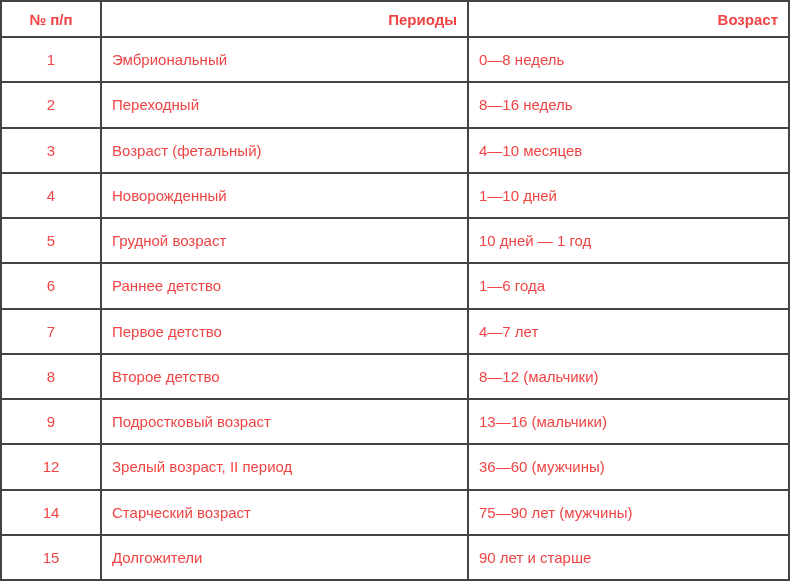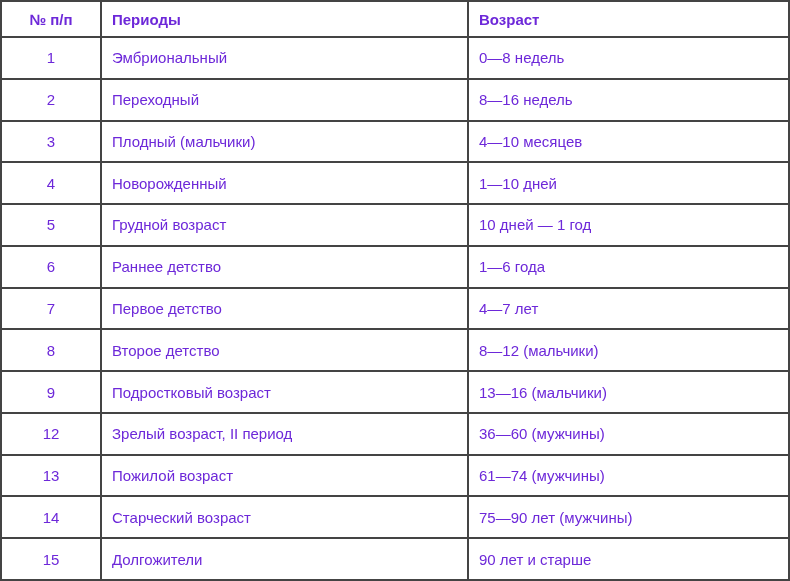--- a/index.html
+++ b/index.html
@@ -1,20 +1,20 @@
 <!DOCTYPE html>
 <html><head>
 <meta charset="utf-8">
 <style>
   html,body{margin:0;padding:0;background:#fff;}
   body{width:790px;height:581px;overflow:hidden;}
   table{border-collapse:collapse;width:790px;height:581px;table-layout:fixed;
-        font-family:"Liberation Sans",sans-serif;font-size:15px;color:#6d28d9;}
+        font-family:"Liberation Sans",sans-serif;font-size:15px;color:#ef4444;}
   td,th{border:2px solid #444;height:34px;padding:0 10px;vertical-align:middle;}
-  th{font-weight:bold;text-align:left;}
+  th{font-weight:bold;text-align:right;}
   .c1{width:78px;text-align:center;}
   .c2{width:345px;}
 </style>
 </head>
 <body>
 
 <table>
   <thead>
     <tr>
       <th class="c1" style="text-align:center">№ п/п</th>
@@ -28,21 +28,21 @@
         <td class="c2">Эмбриональный</td>
         <td>0—8 недель</td>
       </tr>
       <tr>
         <td class="c1">2</td>
         <td class="c2">Переходный</td>
         <td>8—16 недель</td>
       </tr>
       <tr>
         <td class="c1">3</td>
-        <td class="c2">Плодный (мальчики)</td>
+        <td class="c2">Возраст (фетальный)</td>
         <td>4—10 месяцев</td>
       </tr>
       <tr>
         <td class="c1">4</td>
         <td class="c2">Новорожденный</td>
         <td>1—10 дней</td>
       </tr>
       <tr>
         <td class="c1">5</td>
         <td class="c2">Грудной возраст</td>
@@ -67,25 +67,20 @@
         <td class="c1">9</td>
         <td class="c2">Подростковый возраст</td>
         <td>13—16 (мальчики)</td>
       </tr>
       <tr>
         <td class="c1">12</td>
         <td class="c2">Зрелый возраст, II период</td>
         <td>36—60 (мужчины)</td>
       </tr>
       <tr>
-        <td class="c1">13</td>
-        <td class="c2">Пожилой возраст</td>
-        <td>61—74 (мужчины)</td>
-      </tr>
-      <tr>
         <td class="c1">14</td>
         <td class="c2">Старческий возраст</td>
         <td>75—90 лет (мужчины)</td>
       </tr>
       <tr>
         <td class="c1">15</td>
         <td class="c2">Долгожители</td>
         <td>90 лет и старше</td>
       </tr>
     </tbody>

